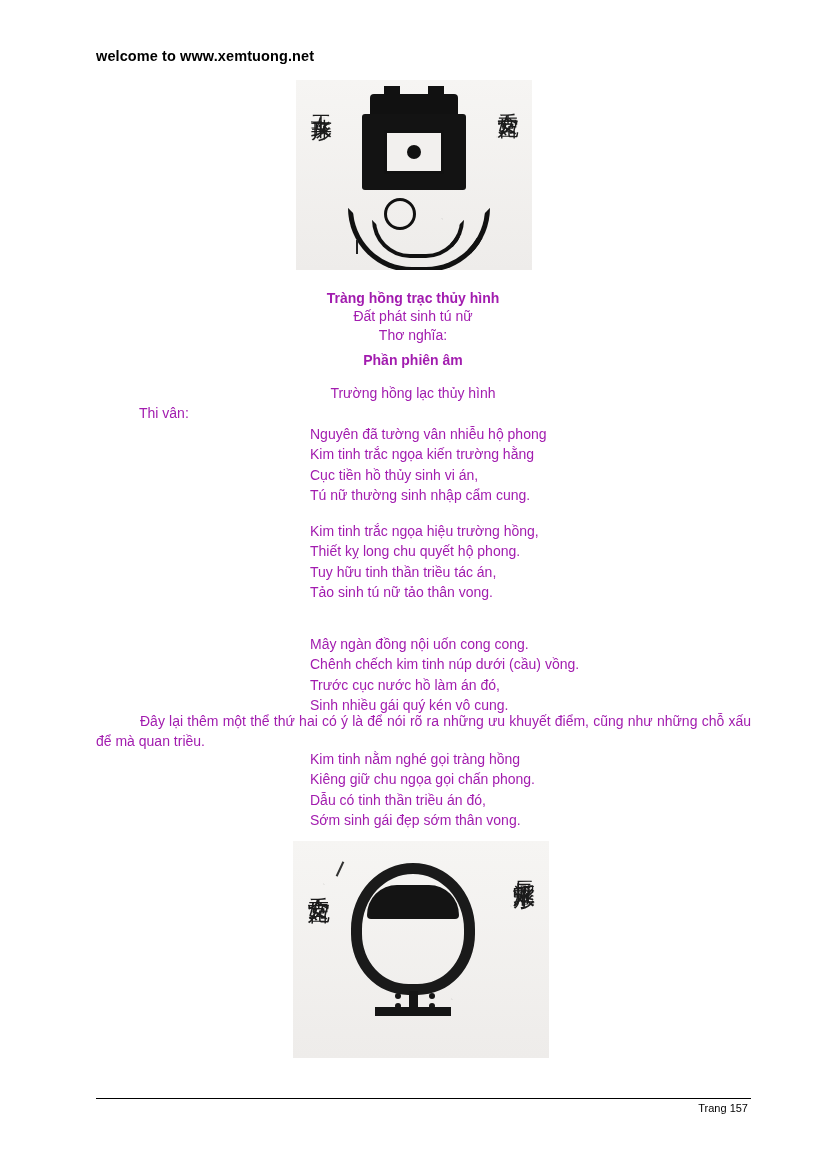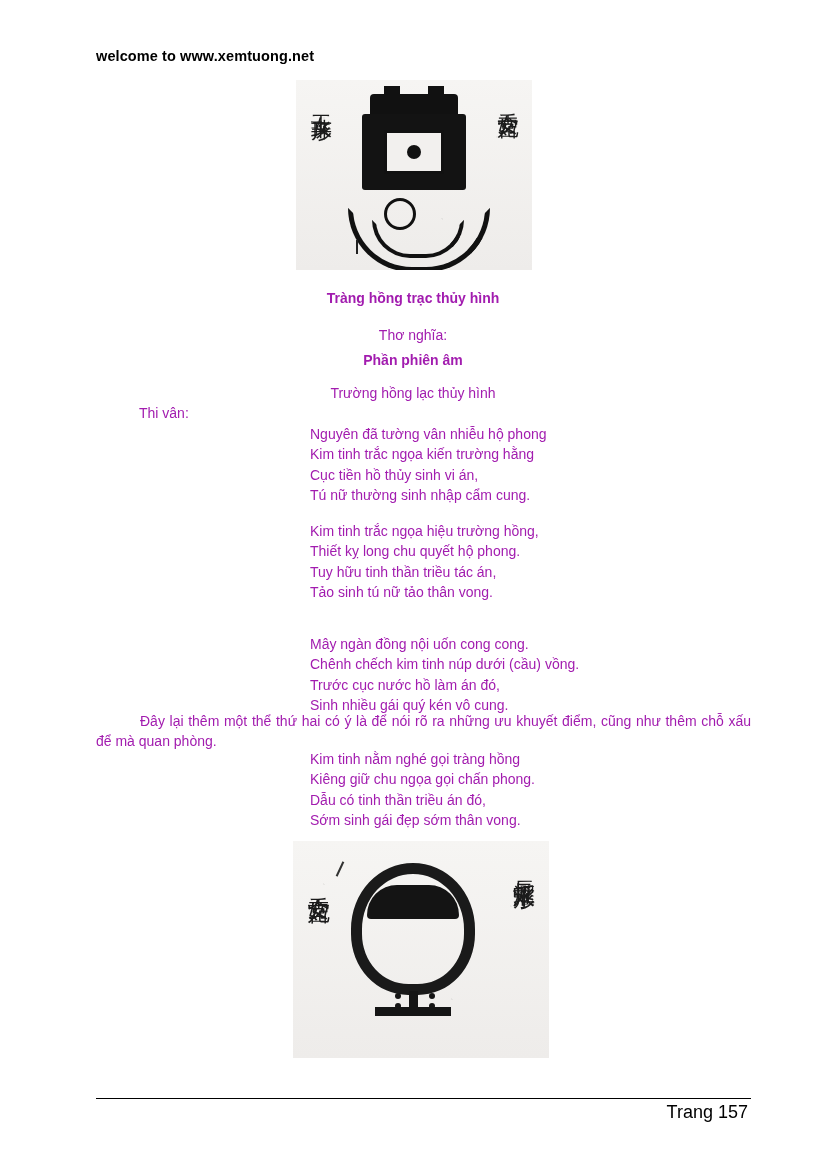--- a/index.html
+++ b/index.html
@@ -223,21 +223,21 @@
     left: 96px;
     top: 1098px;
     width: 655px;
     height: 1px;
     background: #000;
   }
   .footer-page {
     position: absolute;
     right: 78px;
     top: 1102px;
-    font-size: 18px;
+    font-size: 11px;
   }
 </style>
 </head>
 <body>
 
 <div class="page">
 
   <div class="header">welcome to www.xemtuong.net</div>
 
   <div class="figure fig-top">
@@ -250,20 +250,21 @@
         <div class="t-dot"></div>
       </div>
     </div>
     <div class="t-ring"></div>
     <div class="t-arc"></div>
     <div class="t-arc2"></div>
     <div class="t-tick"></div>
   </div>
 
   <div class="txt center-h bold blk-title1">Tràng hồng trạc thủy hình</div>
+  <div class="txt center-h blk-sub1">Đất phát sinh tú nữ</div>
   <div class="txt center-h blk-sub2">Thơ nghĩa:</div>
 
   <div class="txt center-h bold blk-phienam">Phần phiên âm</div>
   <div class="txt center-h blk-phienam2">Trường hồng lạc thủy hình</div>
 
   <div class="txt blk-thivan">Thi vân:</div>
 
   <div class="txt blk-poem1">Nguyên đã tường vân nhiễu hộ phong
 Kim tinh trắc ngọa kiến trường hằng
 Cục tiền hồ thủy sinh vi án,
@@ -271,21 +272,21 @@
   <div class="txt blk-poem2">Kim tinh trắc ngọa hiệu trường hồng,
 Thiết kỵ long chu quyết hộ phong.
 Tuy hữu tinh thần triều tác án,
 Tảo sinh tú nữ tảo thân vong.</div>
 
   <div class="txt blk-poem3">Mây ngàn đồng nội uốn cong cong.
 Chênh chếch kim tinh núp dưới (cầu) vồng.
 Trước cục nước hồ làm án đó,
 Sinh nhiều gái quý kén vô cung.</div>
 
-  <div class="txt blk-para">Đây lại thêm một thể thứ hai có ý là để nói rõ ra những ưu khuyết điểm, cũng như thêm chỗ xấu để mà quan phòng.</div>
+  <div class="txt blk-para">Đây lại thêm một thể thứ hai có ý là để nói rõ ra những ưu khuyết điểm, cũng như những chỗ xấu để mà quan triều.</div>
   <div class="txt blk-poem4">Kim tinh nằm nghé gọi tràng hồng
 Kiêng giữ chu ngọa gọi chấn phong.
 Dẫu có tinh thần triều án đó,
 Sớm sinh gái đẹp sớm thân vong.</div>
 
   <div class="figure fig-bottom">
     <div class="fig-noise"></div>
     <div class="cjk cjk-left">秀女宮妃</div>
     <div class="cjk cjk-right">長虹濯水形</div>
     <div class="b-tick"></div>

